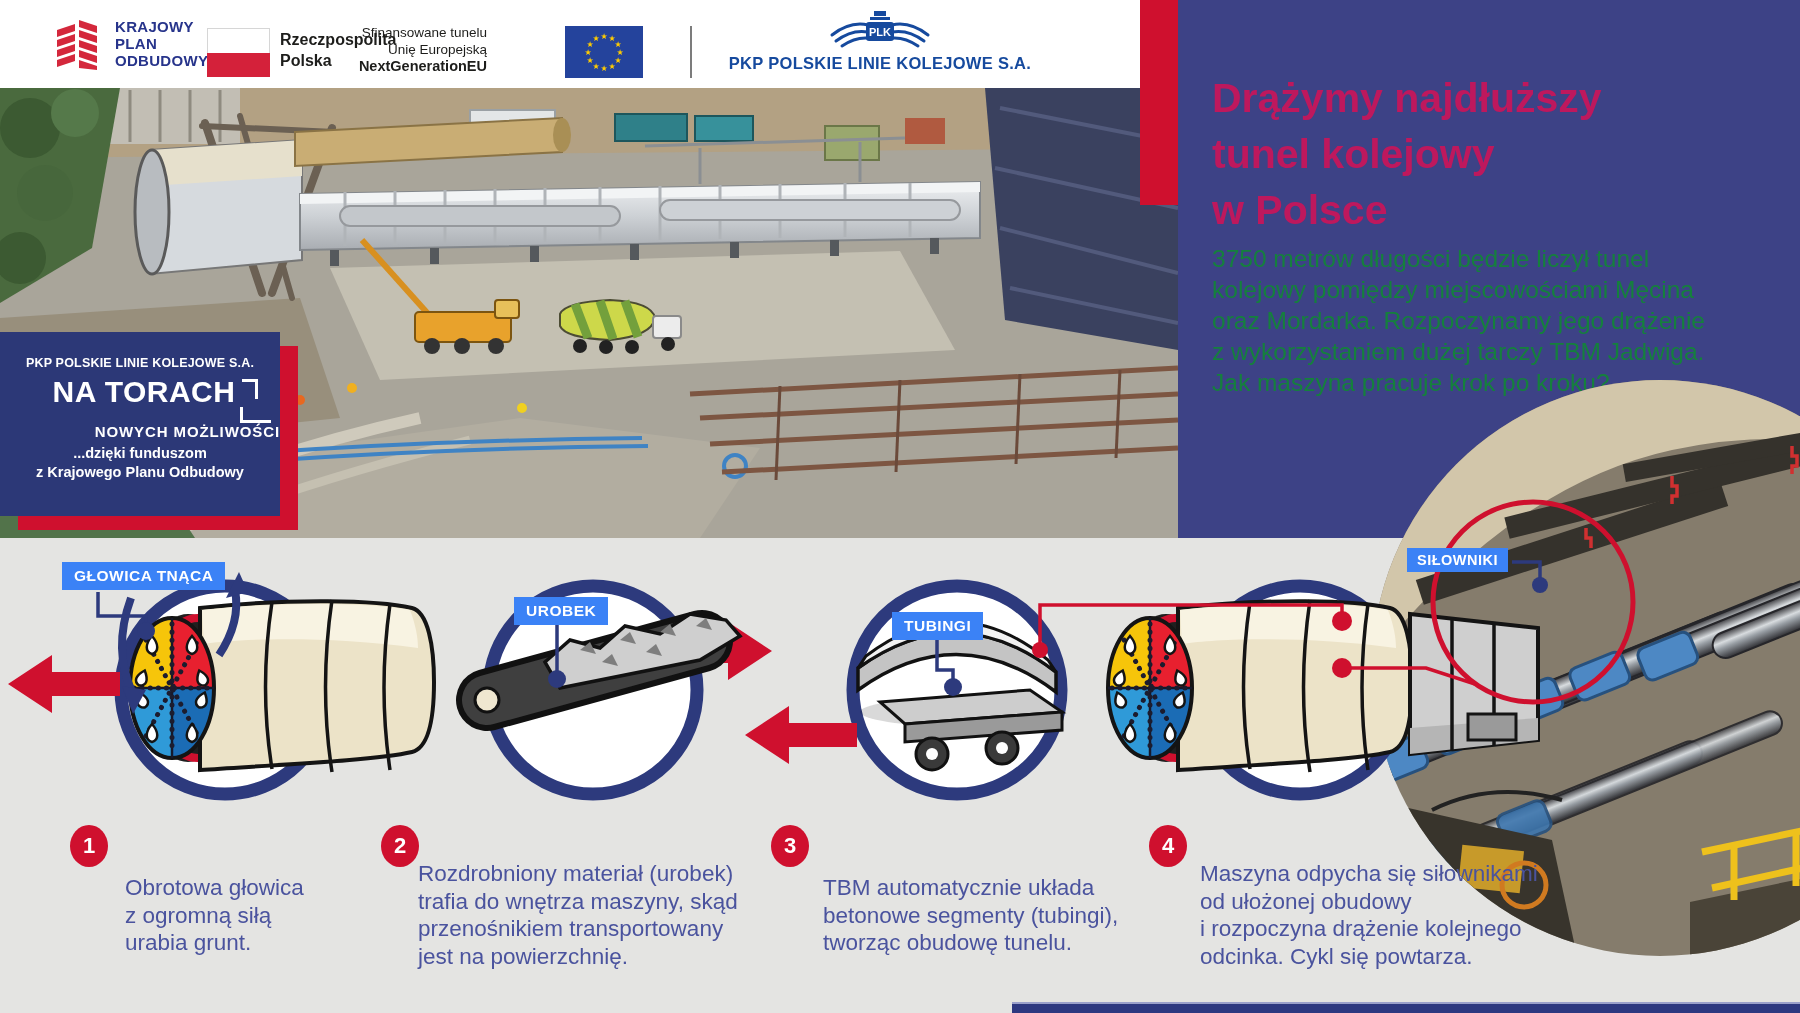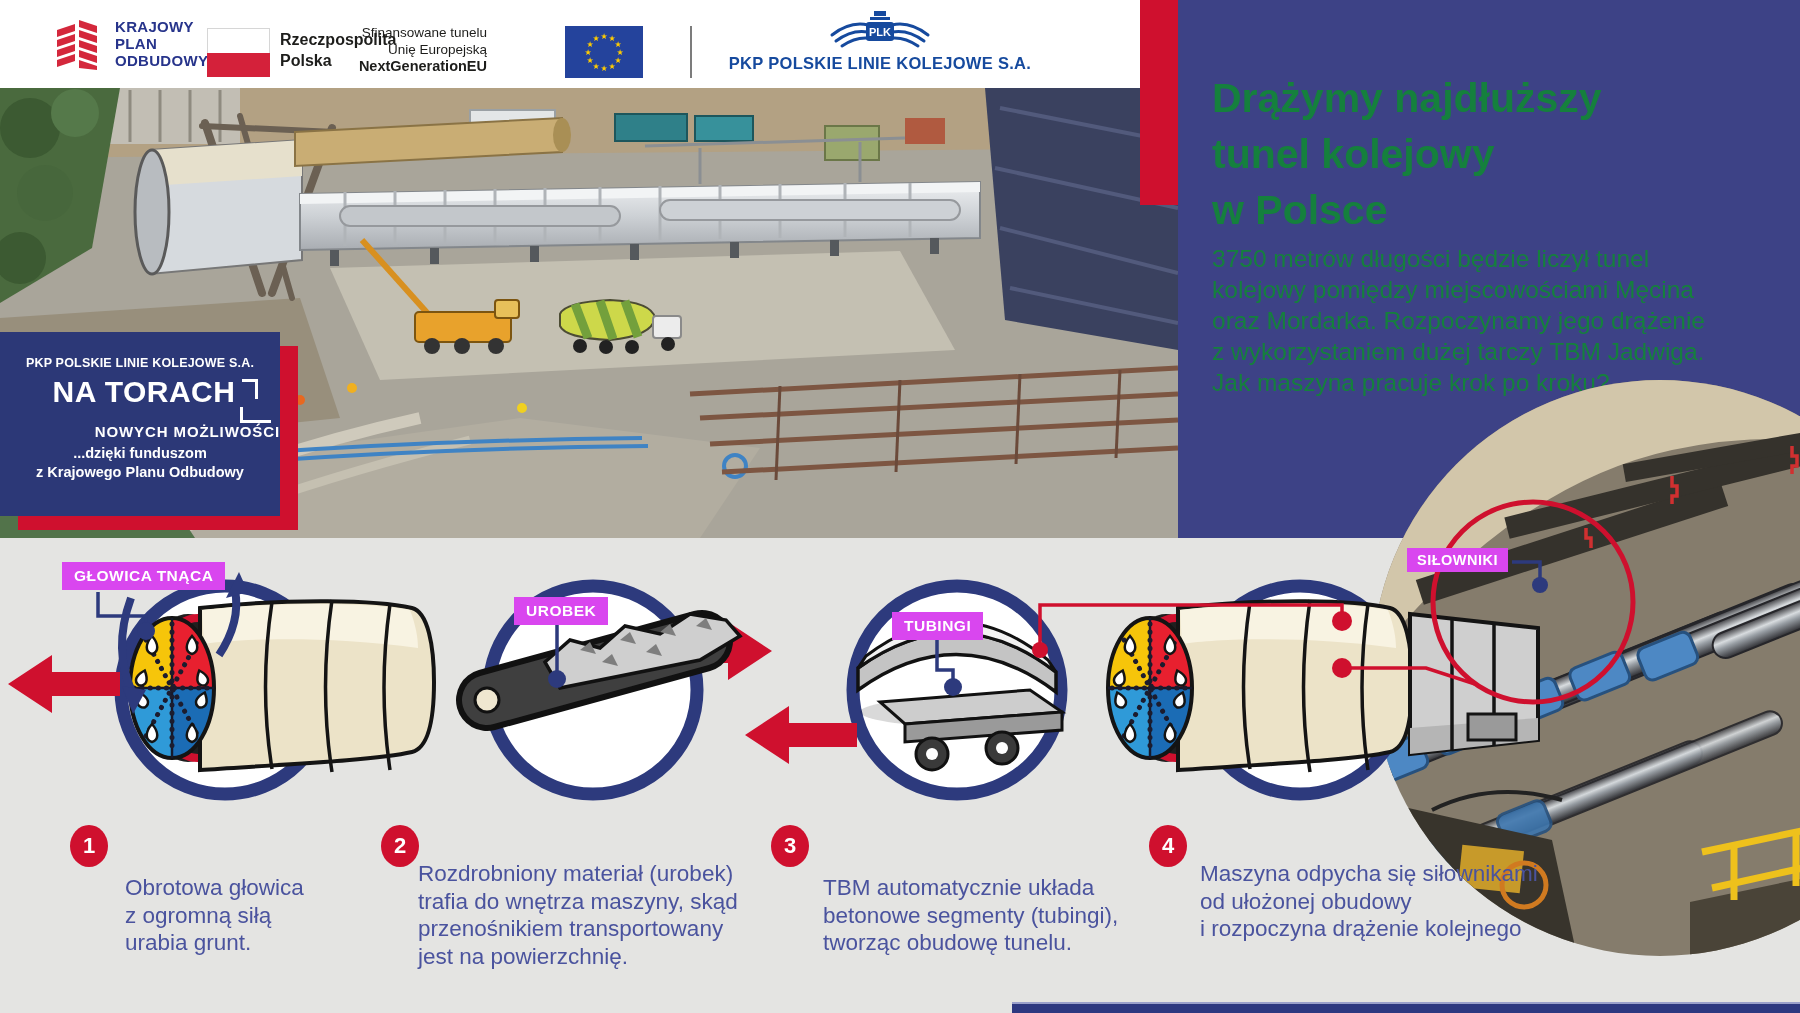--- a/index.html
+++ b/index.html
@@ -19,41 +19,41 @@
   .eu-fund .b{font-weight:bold;font-size:14.5px;}
   .eu-flag{left:565px;top:26px;z-index:3;}
   .hdr-divider{left:690px;top:26px;width:2px;height:52px;background:#7c7c7c;z-index:3;}
   .pkp-emblem{left:828px;top:5px;z-index:3;}
   .pkp-name{left:705px;top:54px;width:350px;text-align:center;font-size:16.5px;font-weight:bold;
             color:#164a9e;letter-spacing:.3px;z-index:3;}
 
   
   .blue-panel{left:1178px;top:0;width:622px;height:538px;background:#3d4286;z-index:1;}
   .red-bar{left:1140px;top:0;width:38px;height:205px;background:#cf102e;z-index:3;}
-  .hero-title{left:1212px;top:70px;font-size:41px;line-height:56px;font-weight:bold;color:#15803d;z-index:4;}
+  .hero-title{left:1212px;top:70px;font-size:41px;line-height:56px;font-weight:bold;color:#be185d;z-index:4;}
   .hero-para{left:1212px;top:243px;font-size:24.5px;line-height:31px;color:#15803d;z-index:4;}
 
   
   .photo{left:0;top:88px;width:1178px;height:450px;z-index:1;}
   .badge-shadow{left:18px;top:346px;width:280px;height:184px;background:#cf102e;z-index:2;}
   .badge{left:0;top:332px;width:280px;height:184px;background:#2c3877;color:#fff;z-index:3;}
   .badge-company{margin-top:24px;text-align:center;font-size:12.5px;font-weight:bold;letter-spacing:.2px;}
   .badge-main{margin-top:5px;display:flex;justify-content:center;align-items:flex-start;
               font-size:30px;font-weight:800;letter-spacing:.5px;padding-left:31px;}
   .brk-tr{display:inline-block;width:13px;height:17px;border-top:3px solid #fff;border-right:3px solid #fff;margin-left:7px;margin-top:4px;}
   .badge-sub{display:flex;justify-content:center;align-items:flex-end;margin-top:-2px;
              font-size:15px;font-weight:bold;letter-spacing:.9px;flex-direction:column;}
   .brk-bl{display:inline-block;width:28px;height:13px;border-left:3px solid #fff;border-bottom:3px solid #fff;margin-right:9px;}
   .badge-fund{margin-top:4px;text-align:center;font-size:14.5px;font-weight:bold;line-height:19px;}
 
   
   .overlay{left:0;top:0;width:1800px;height:1013px;z-index:6;pointer-events:none;}
   .inset{left:1372px;top:380px;width:576px;height:576px;border-radius:50%;overflow:hidden;z-index:5;}
 
-  .callout{background:#d946ef;color:#fff;font-weight:bold;font-size:15.5px;letter-spacing:.5px;
+  .callout{background:#3b82f6;color:#fff;font-weight:bold;font-size:15.5px;letter-spacing:.5px;
            padding:5px 12px;z-index:7;white-space:nowrap;}
   .callout.small{font-size:14.5px;padding:4px 10px;}
 
   .stepnum{width:38px;height:42px;border-radius:50%;background:#cf102e;color:#fff;font-size:22px;
            font-weight:bold;display:flex;align-items:center;justify-content:center;z-index:7;}
   .steptext{font-size:22.5px;line-height:27.5px;color:#4a539e;z-index:7;white-space:nowrap;}
 
   .bottom-bar{left:1012px;top:1002px;width:788px;height:11px;background:#2d3880;border-top:2px solid #9aa0cb;z-index:8;}
 </style>
 </head>
@@ -529,16 +529,17 @@
   <div class="abs steptext" style="left:823px;top:874px;">
     <div>TBM automatycznie układa</div>
       <div>betonowe segmenty (tubingi),</div>
     <div>tworząc obudowę tunelu.</div>
       <div></div>
   </div>
   <div class="abs steptext" style="left:1200px;top:860px;">
     <div>Maszyna odpycha się siłownikami</div>
       <div>od ułożonej obudowy</div>
     <div>i rozpoczyna drążenie kolejnego</div>
+      <div>odcinka. Cykl się powtarza.</div>
   </div>
 
   <div class="abs bottom-bar"></div>
 </div>
 
 </body></html>

